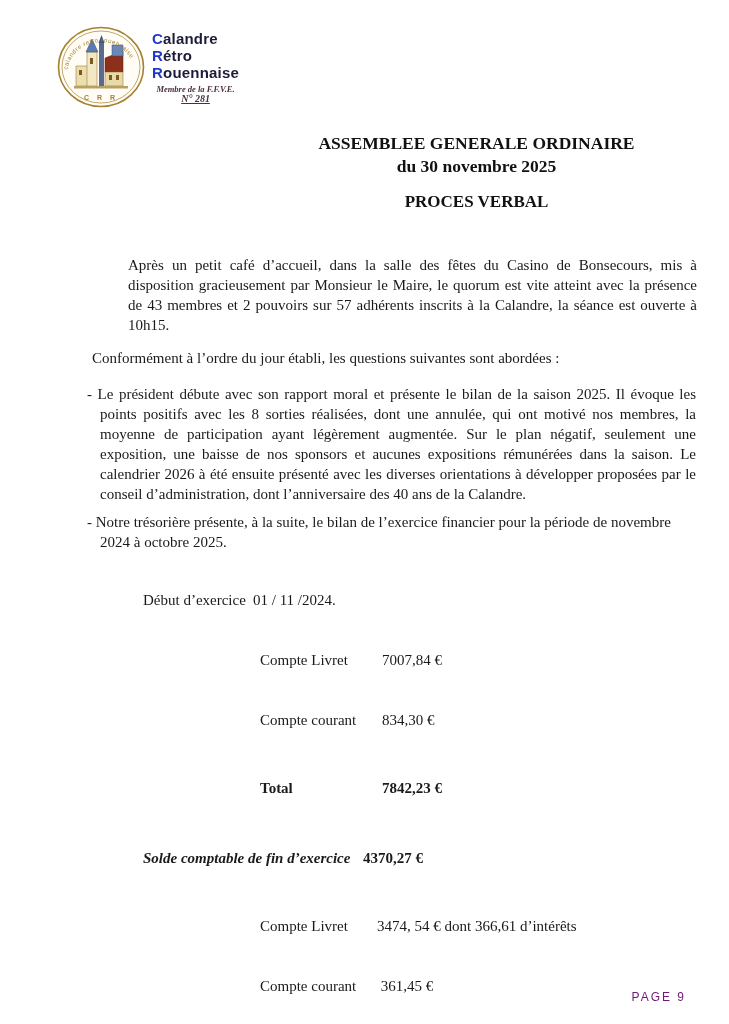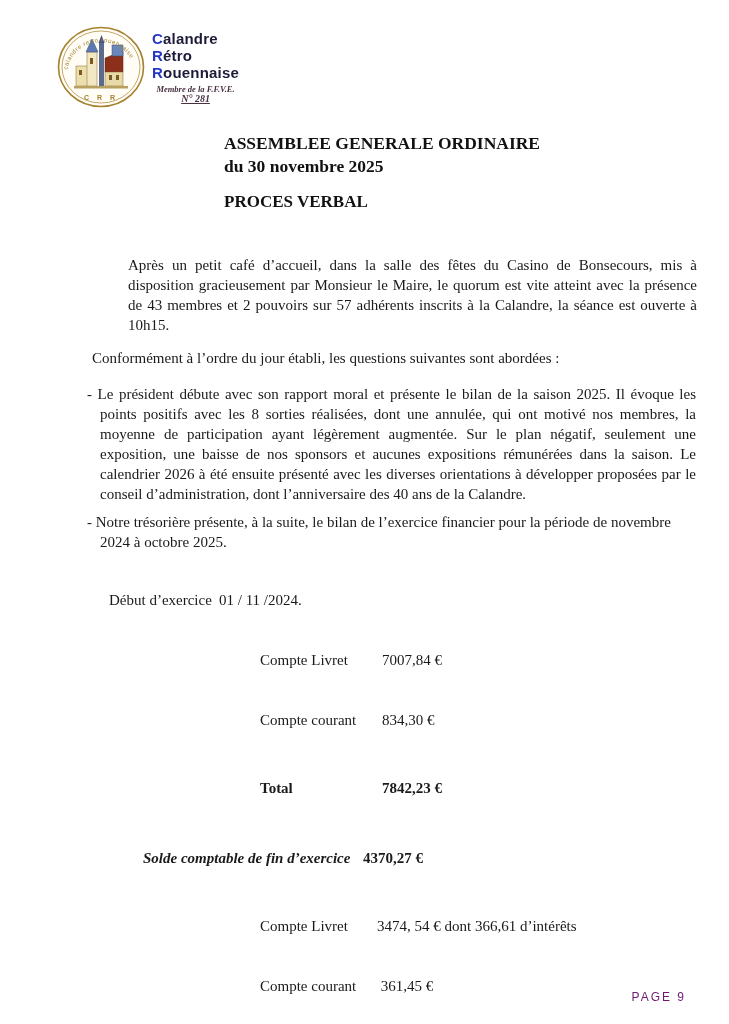--- a/index.html
+++ b/index.html
@@ -16,37 +16,37 @@
   .logo-badge{width:88px;height:82px;flex:0 0 auto;}
   .logo-text{margin-top:4px;font-family:"Liberation Sans","DejaVu Sans",sans-serif;}
   .logo-line{font-weight:bold;font-size:15px;line-height:17px;color:#1c1c3a;letter-spacing:.2px;}
   .logo-line .initial{color:#2438c8;}
   .logo-sub{font-family:"Liberation Serif",serif;font-style:italic;font-weight:bold;
             font-size:8.5px;line-height:10px;color:#4a3042;text-align:center;margin-top:3px;}
   .logo-num{font-family:"Liberation Serif",serif;font-style:italic;font-weight:bold;
             font-size:10px;line-height:10px;color:#4a3042;text-align:center;text-decoration:underline;}
 
   
-  .heading{position:absolute;top:132px;left:224px;right:0;}
+  .heading{position:absolute;top:132px;left:224px;right:0;text-align:center;}
   .heading .t1{font-weight:bold;font-size:17.5px;line-height:23px;color:#111;}
   .heading .t2{font-weight:bold;font-size:17.5px;line-height:23px;color:#111;}
   .heading .sub{font-weight:bold;font-size:17px;line-height:22px;color:#111;margin-top:13px;}
 
   
   .content{position:absolute;top:255px;left:0;right:0;}
   .content p{margin:0;}
   .p-intro{margin:0 32px 0 128px !important;text-align:justify;}
   .p-agenda{margin:13px 30px 0 92px !important;}
   .p-bullet{margin:16px 33px 0 87px !important;text-align:justify;
             text-indent:-13px;padding-left:13px;}
   .p-bullet2{margin:8px 33px 0 87px !important;text-indent:-13px;padding-left:13px;}
 
   .fin{margin-top:18px;}
   .fin-row{white-space:pre;}
-  .fin-start{padding-left:79px;font-family:Liberation Serif, serif;}
+  .fin-start{padding-left:113px;font-family:Liberation Serif, serif;}
   .fin-start .fl{display:inline-block;width:110px;}
   .fin-sub{padding-left:230px;}
   .fin-sub .fl{display:inline-block;width:122px;}
   .fin-sub2{padding-left:230px;}
   .fin-sub2 .fl{display:inline-block;width:117px;}
   .fin-total{padding-left:230px;margin-top:8px;font-weight:bold;}
   .fin-total .fl{display:inline-block;width:122px;}
   .fin-solde{padding-left:113px;margin-top:10px;font-weight:bold;}
   .fin-solde .fl{display:inline-block;width:220px;font-style:italic;}
   .fin-gap{height:8px;}

